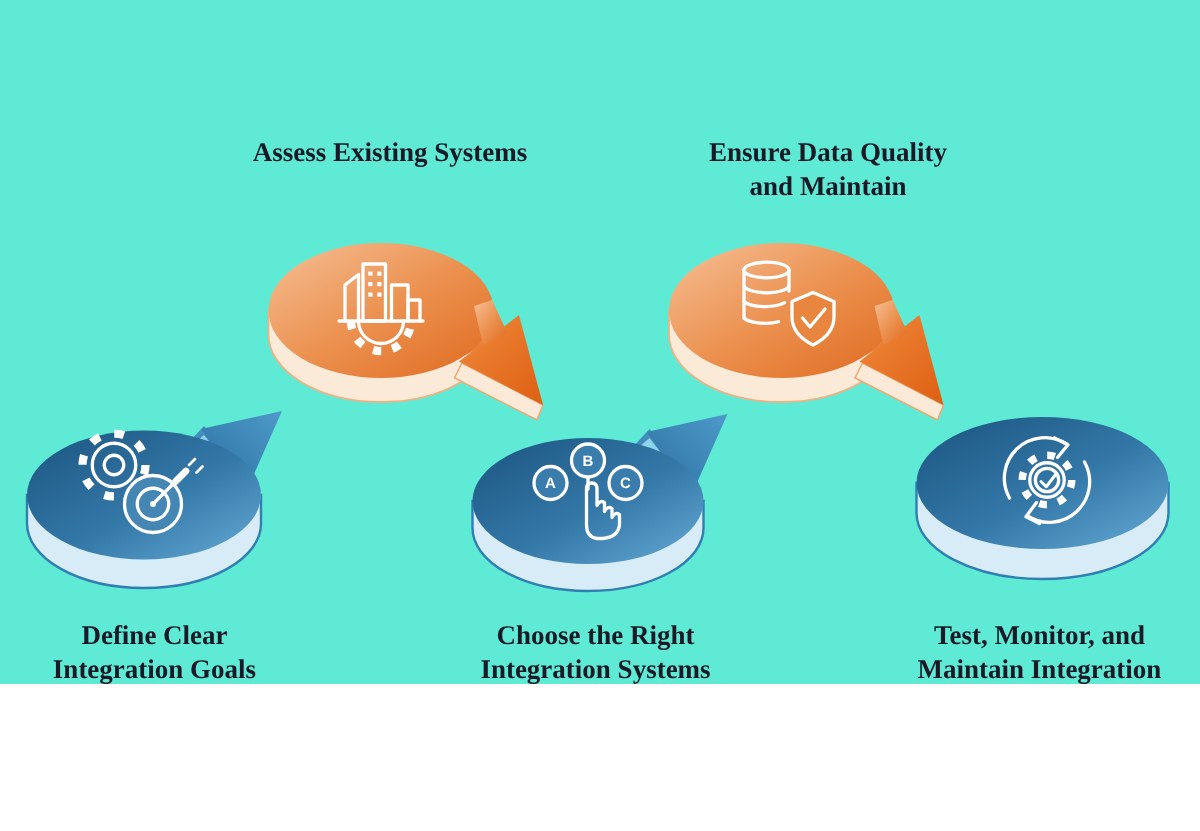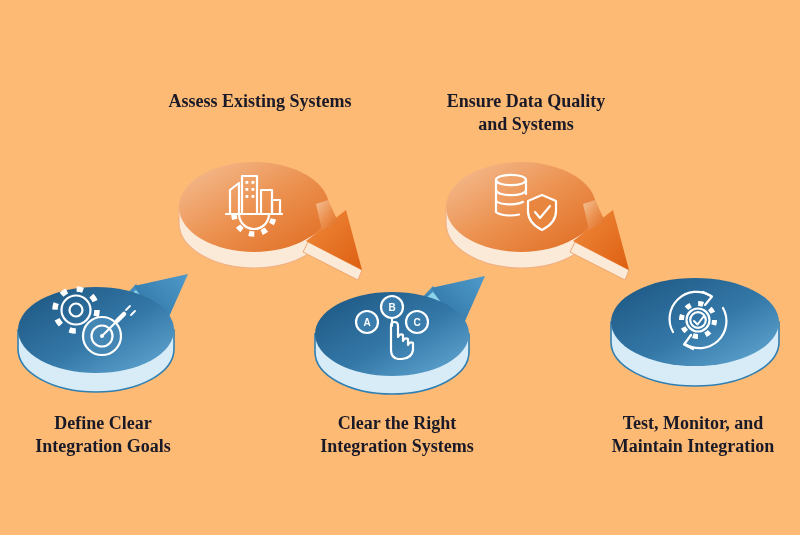--- a/index.html
+++ b/index.html
@@ -1,17 +1,17 @@
 <!DOCTYPE html>
 <html><head>
 <meta charset="utf-8">
 <style>
   html,body{margin:0;padding:0;background:#ffffff;}
   #canvas{
-    position:relative;width:800px;height:535px;background:#fdba74;
+    position:relative;width:800px;height:456px;background:#5eead4;
     overflow:hidden;font-family:"Liberation Serif",serif;
   }
   .disc{position:absolute;}
   .step-label{
     position:absolute;width:224px;text-align:center;
     font-family:"Liberation Serif",serif;font-size:18px;font-weight:600;
     color:#191927;line-height:1.3;
   }
   .step-label span{display:block;}
   svg text.abc{
@@ -20,23 +20,23 @@
 </style>
 </head>
 <body>
 
 <div id="canvas">
 
   <div class="step-label" style="left:148px;top:90px;">
     <span>Assess Existing Systems</span>
   </div>
 
-  <div class="step-label" style="left:414px;top:90px;">
+  <div class="step-label" style="left:440px;top:90px;">
     <span>Ensure Data Quality</span>
-    <span>and Systems</span>
+    <span>and Maintain</span>
   </div>
 
   <svg class="disc" style="left:176px;top:150px;" width="200" height="140" viewBox="0 0 200 140">
     <defs>
       <linearGradient id="g2top" x1="0" y1="0" x2="1" y2="1">
         <stop offset="0" stop-color="#f5c096"></stop>
           <stop offset="0.5" stop-color="#ec9251"></stop>
           <stop offset="1" stop-color="#df6a1f"></stop>
       </linearGradient>
       <linearGradient id="g2arr" x1="0" y1="0" x2="1" y2="1">
@@ -190,21 +190,21 @@
       <path d="M85,77 L76,72.5 L83,63"></path>
     </g>
   </svg>
 
   <div class="step-label" style="left:-9px;top:412px;">
     <span>Define Clear</span>
     <span>Integration Goals</span>
   </div>
 
   <div class="step-label" style="left:285px;top:412px;">
-    <span>Clear the Right</span>
+    <span>Choose the Right</span>
     <span>Integration Systems</span>
   </div>
 
   <div class="step-label" style="left:581px;top:412px;">
     <span>Test, Monitor, and</span>
     <span>Maintain Integration</span>
   </div>
 
 </div>
 

